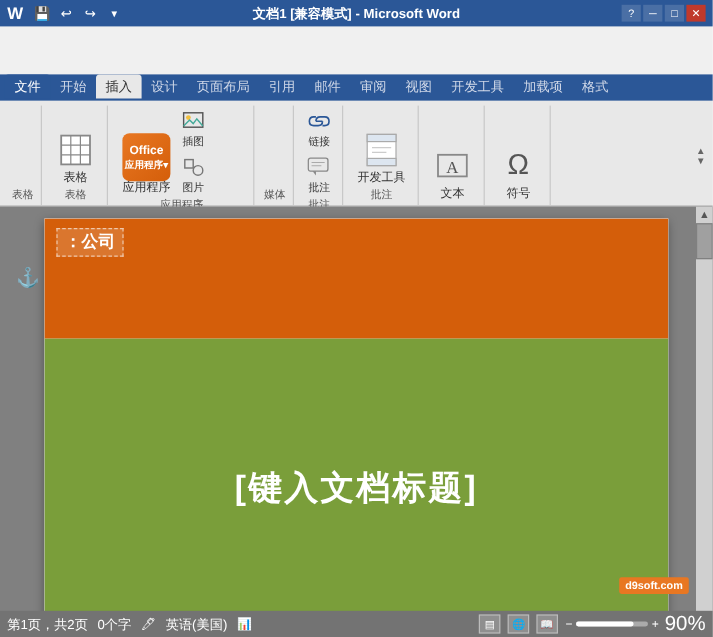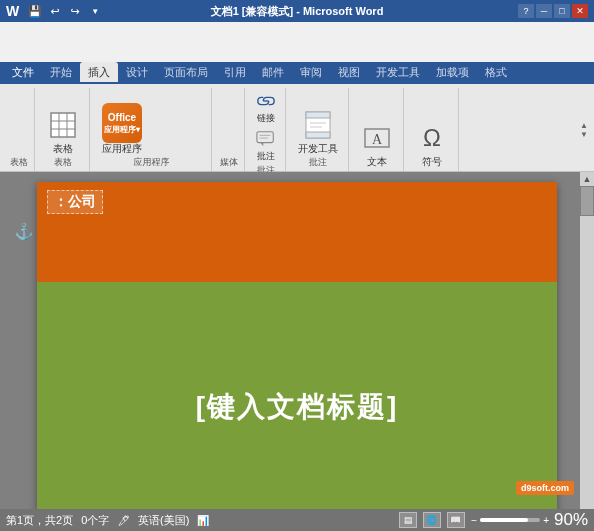--- a/index.html
+++ b/index.html
@@ -444,20 +444,41 @@
     <div class="ribbon-group-content">
 
       <div class="office-icon-wrap">
         <div class="office-icon-box">
           <span style="font-size:10px;font-weight:bold;color:white;">Office</span>
           <span style="font-size:8px;color:white;">应用程序▾</span>
         </div>
         <div class="ribbon-item-label" style="font-size:10px;">应用程序</div>
       </div>
 
+      <div style="display:flex;flex-direction:column;gap:2px;justify-content:center;">
+        <div class="ribbon-item-small">
+          <div class="icon">
+            <svg width="18" height="16" viewBox="0 0 18 16">
+              <rect x="1" y="1" width="16" height="12" fill="none" stroke="#555" stroke-width="1.2"></rect>
+              <circle cx="5" cy="5" r="2" fill="#f0c040"></circle>
+              <polyline points="1,12 6,7 9,10 12,6 17,12" fill="none" stroke="#4a9" stroke-width="1.2"></polyline>
+            </svg>
+          </div>
+          <span class="lbl">插图</span>
+        </div>
+        <div class="ribbon-item-small">
+          <div class="icon">
+            <svg width="18" height="16" viewBox="0 0 18 16">
+              <rect x="2" y="2" width="7" height="7" fill="none" stroke="#777" stroke-width="1.2"></rect>
+              <circle cx="13" cy="11" r="4" fill="none" stroke="#777" stroke-width="1.2"></circle>
+            </svg>
+          </div>
+          <span class="lbl">图片</span>
+        </div>
+      </div>
     </div>
     <div class="ribbon-group-label">应用程序</div>
   </div>
 
   <div class="ribbon-group">
     <div class="ribbon-group-label">媒体</div>
   </div>
 
   <div class="ribbon-group">
     <div class="ribbon-group-content" style="flex-direction:column;gap:2px;align-items:flex-start;">

